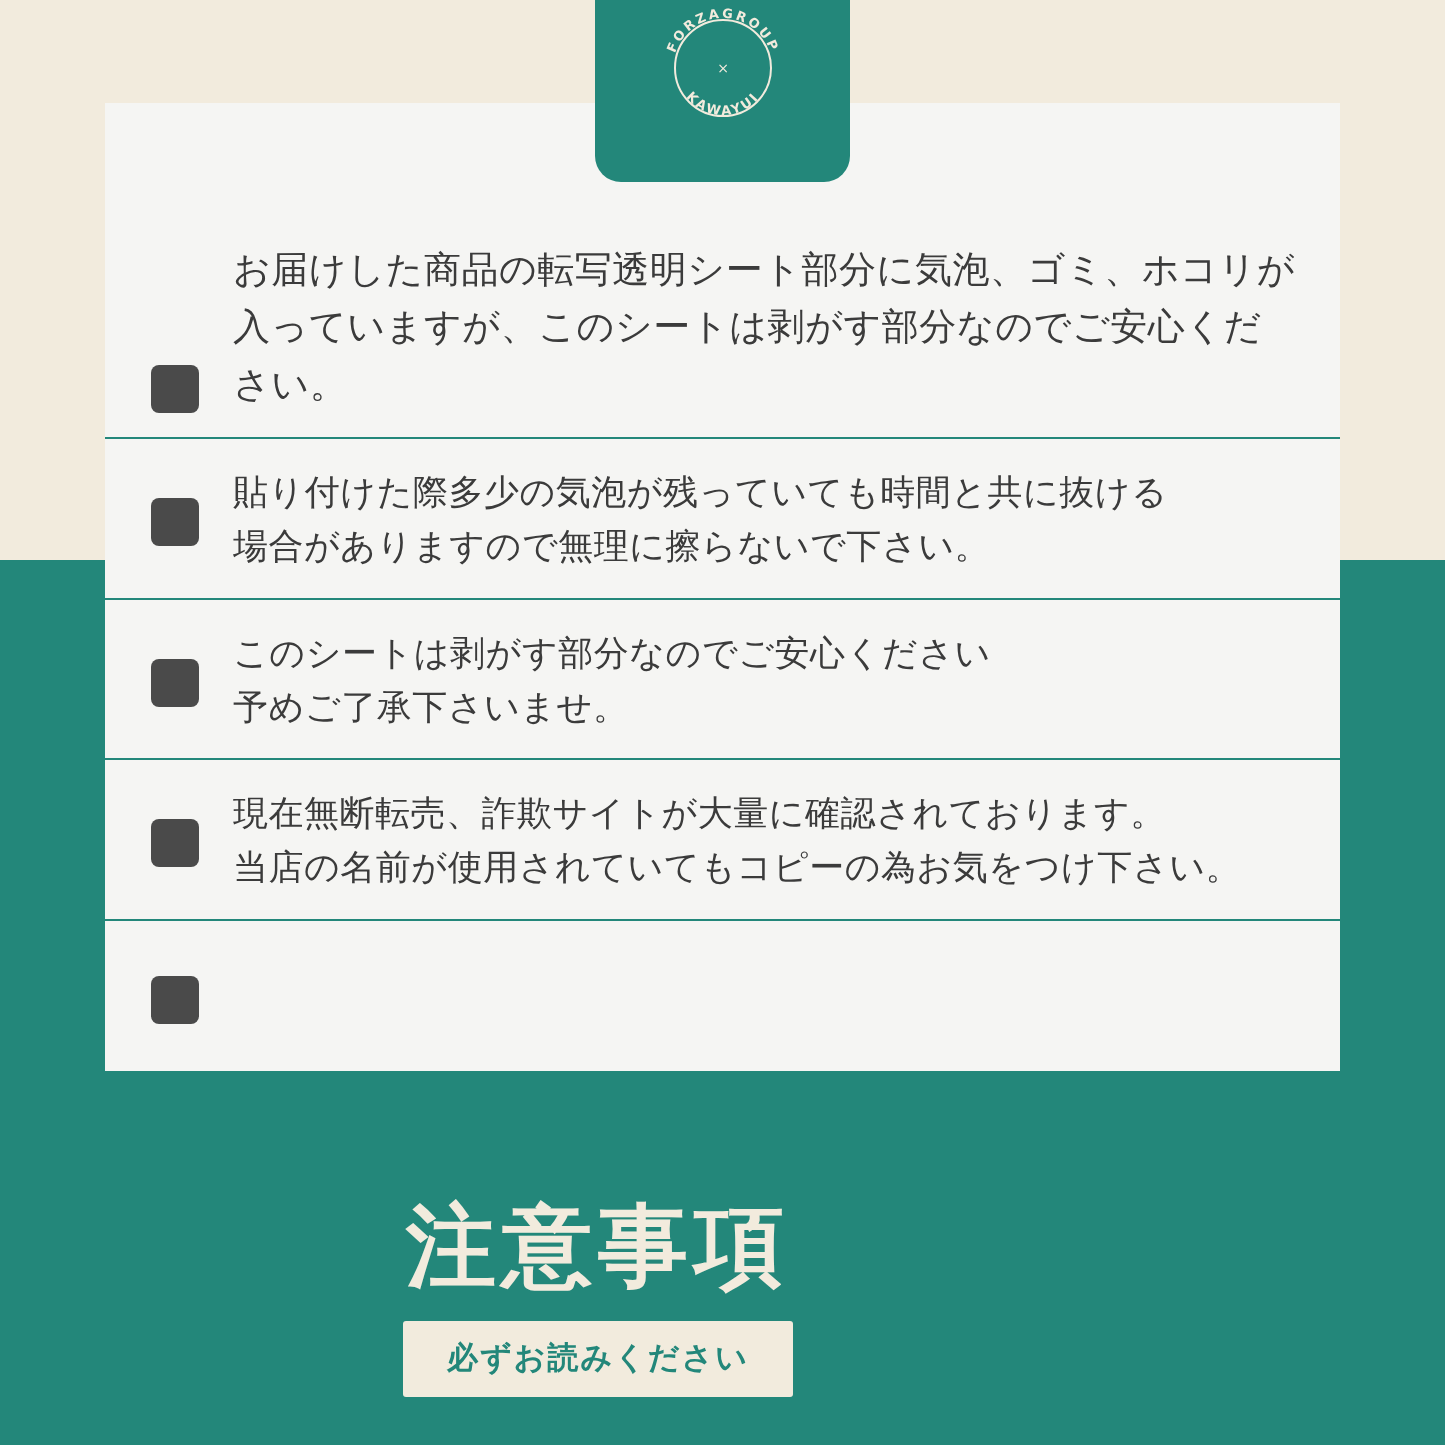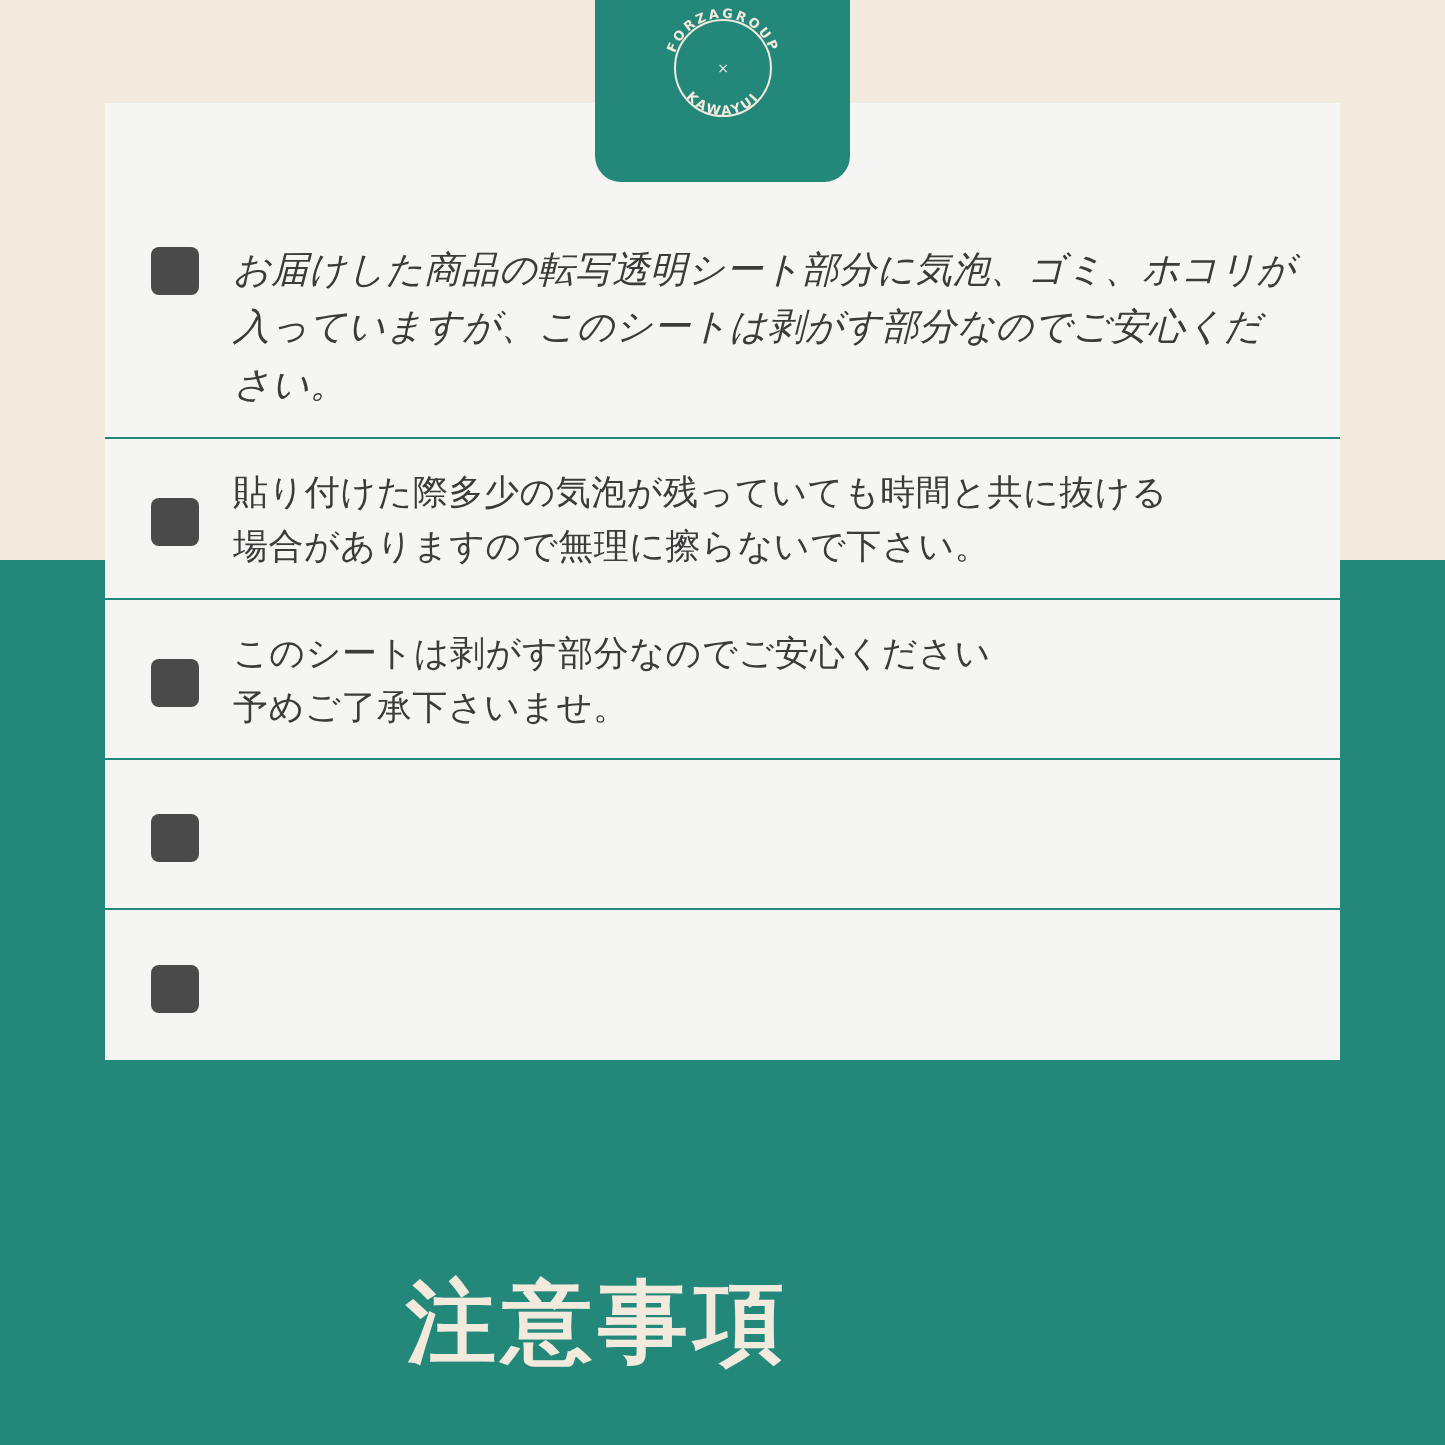--- a/index.html
+++ b/index.html
@@ -67,22 +67,21 @@
     box-sizing: border-box;
     border-bottom: 2px solid #23877a;
     position: relative;
   }
   .note-row:last-child {
     border-bottom: none;
   }
   .note-row.first {
     padding-top: 135px;
     min-height: 290px;
-    align-items: flex-start;
-    font-style: italic;
+    align-items: flex-end;
   }
   .bullet {
     flex: 0 0 auto;
     width: 48px;
     height: 48px;
     background: #4a4a4a;
     border-radius: 8px;
     margin-top: 8px;
     margin-right: 34px;
   }
@@ -167,25 +166,28 @@
     </div>
 
     <div class="note-row">
       <span class="bullet"></span>
       <div class="note-text">このシートは剥がす部分なのでご安心ください
 予めご了承下さいませ。</div>
     </div>
 
     <div class="note-row">
       <span class="bullet"></span>
+      <div class="note-text">現在無断転売、詐欺サイトが大量に確認されております。
+当店の名前が使用されていてもコピーの為お気をつけ下さい。</div>
     </div>
 
     <div class="note-row">
       <span class="bullet"></span>
     </div>
 
   </div>
 
   <div class="footer">
     <div class="footer-title">注意事項</div>
+    <div class="footer-pill">必ずお読みください</div>
   </div>
 
 </div>
 
 </body></html>

